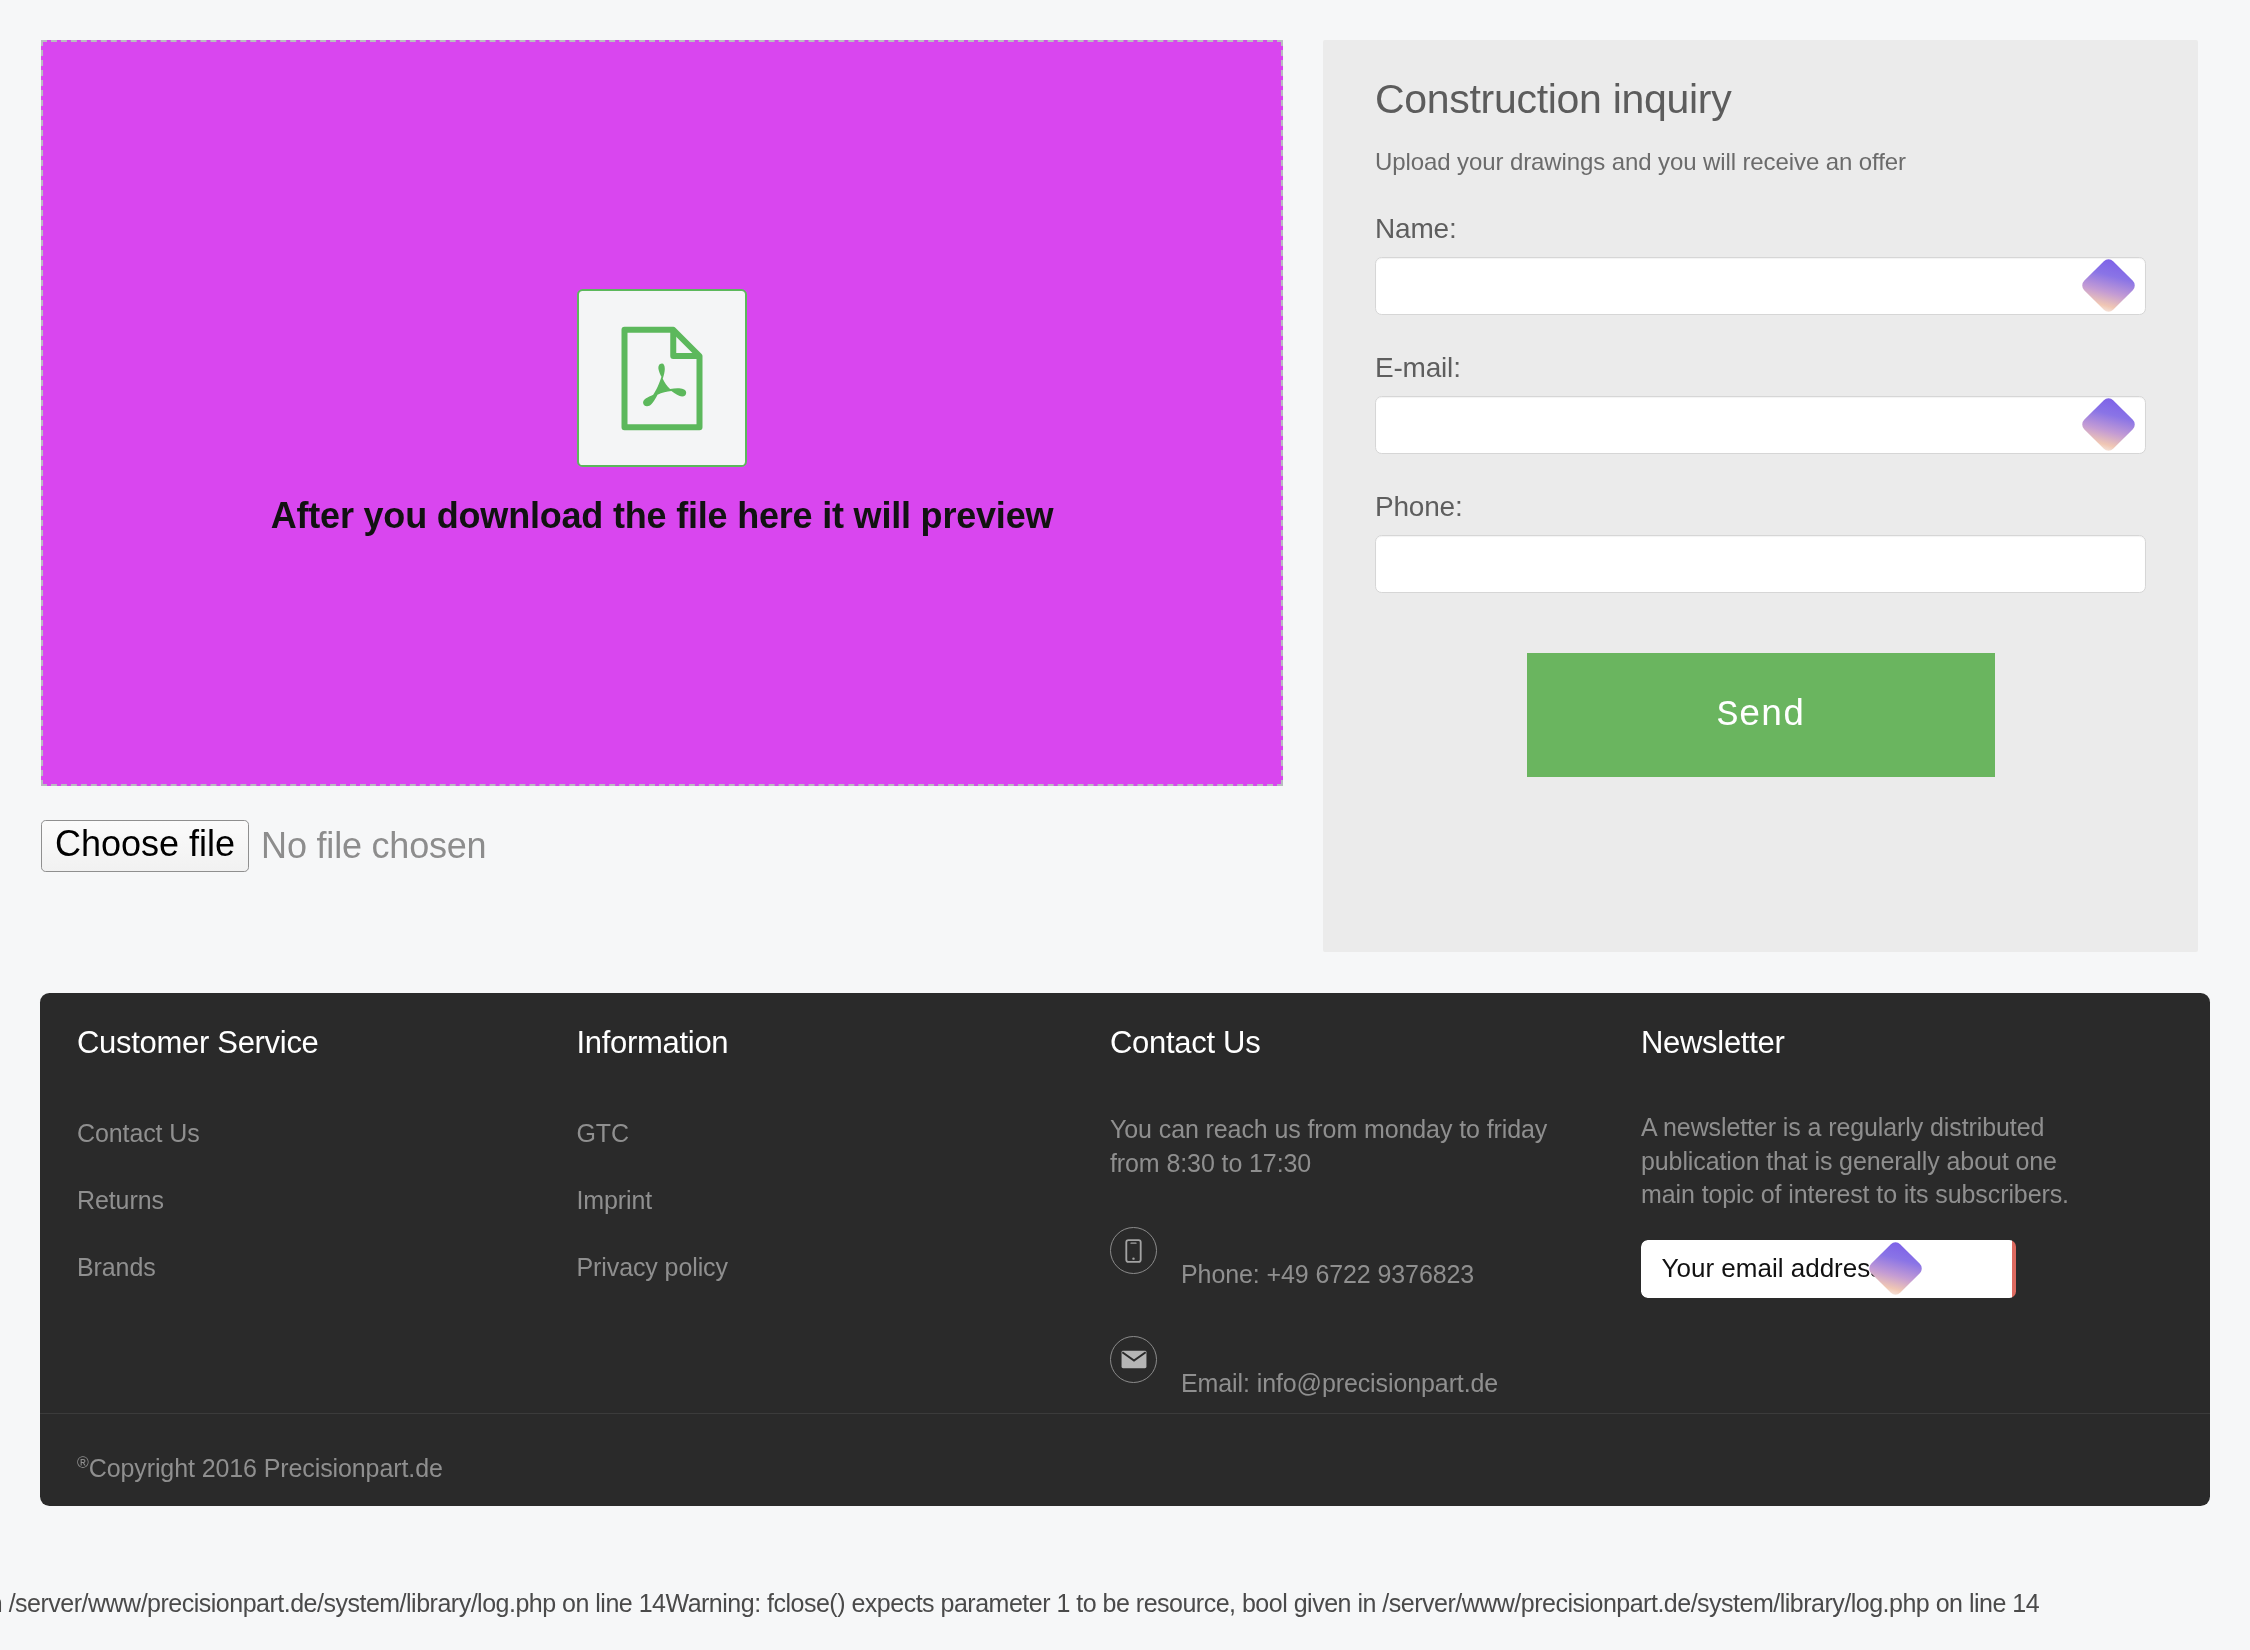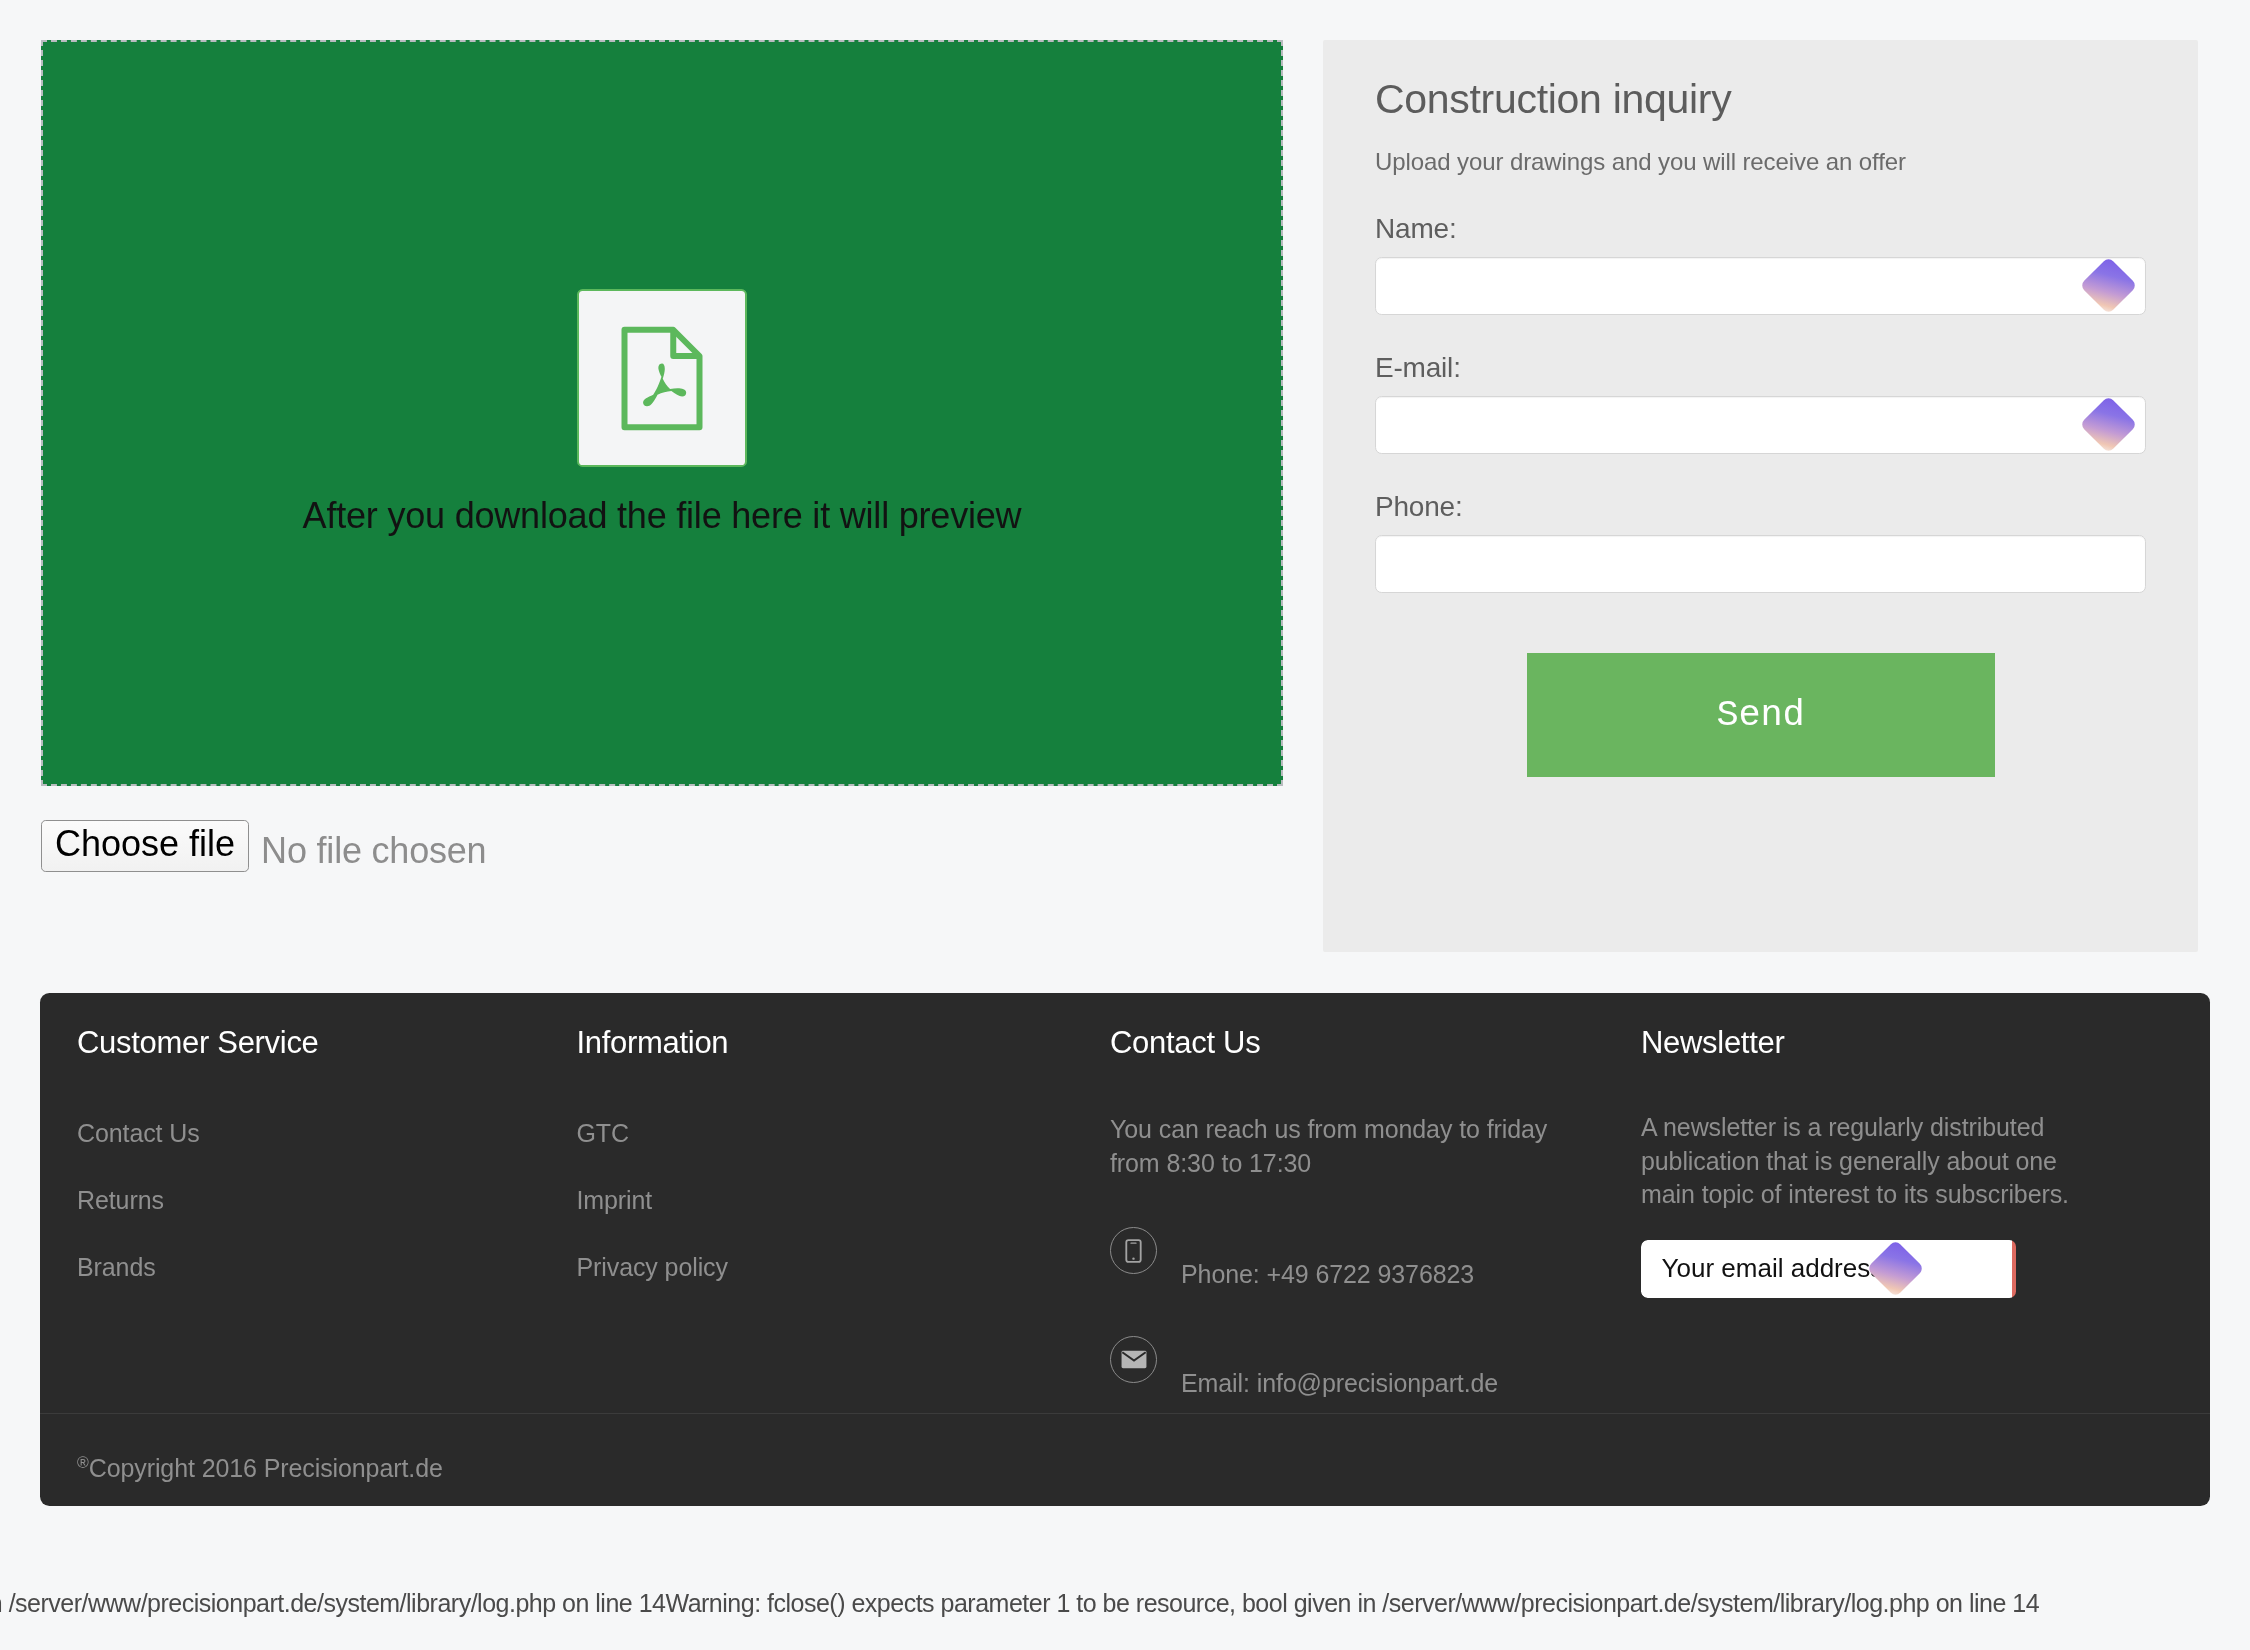--- a/index.html
+++ b/index.html
@@ -29,25 +29,26 @@
     position: absolute;
     left: 41px;
     top: 40px;
     width: 1242px;
   }
   .dropzone {
     position: relative;
     height: 746px;
     border: 2.8px dashed #b9bcc0;
     box-sizing: border-box;
-    background: #15803d;
+    background: #d946ef;
     display: flex;
     flex-direction: column;
     align-items: center;
     justify-content: center;
+    font-weight: bold;
   }
   .pdf-frame {
     width: 166px;
     height: 174px;
     border: 2.8px solid #5cb85c;
     border-radius: 5.6px;
     display: flex;
     align-items: center;
     justify-content: center;
     background: #f4f5f6;
@@ -57,21 +58,21 @@
   .dropzone-caption {
     font-size: 36px;
     color: #121212;
     font-family: "Liberation Sans", sans-serif;
     letter-spacing: -0.2px;
   }
 
   .file-row {
     margin-top: 34px;
     display: flex;
-    align-items: flex-end;
+    align-items: center;
     height: 52px;
   }
   .choose-file-btn {
     font-family: "Liberation Sans", sans-serif;
     font-size: 36px;
     color: #000;
     background: linear-gradient(#fbfbfb, #f1f1f1);
     border: 1.9px solid #8f8f8f;
     border-radius: 4.7px;
     padding: 1.9px 13px 5.6px 13px;

